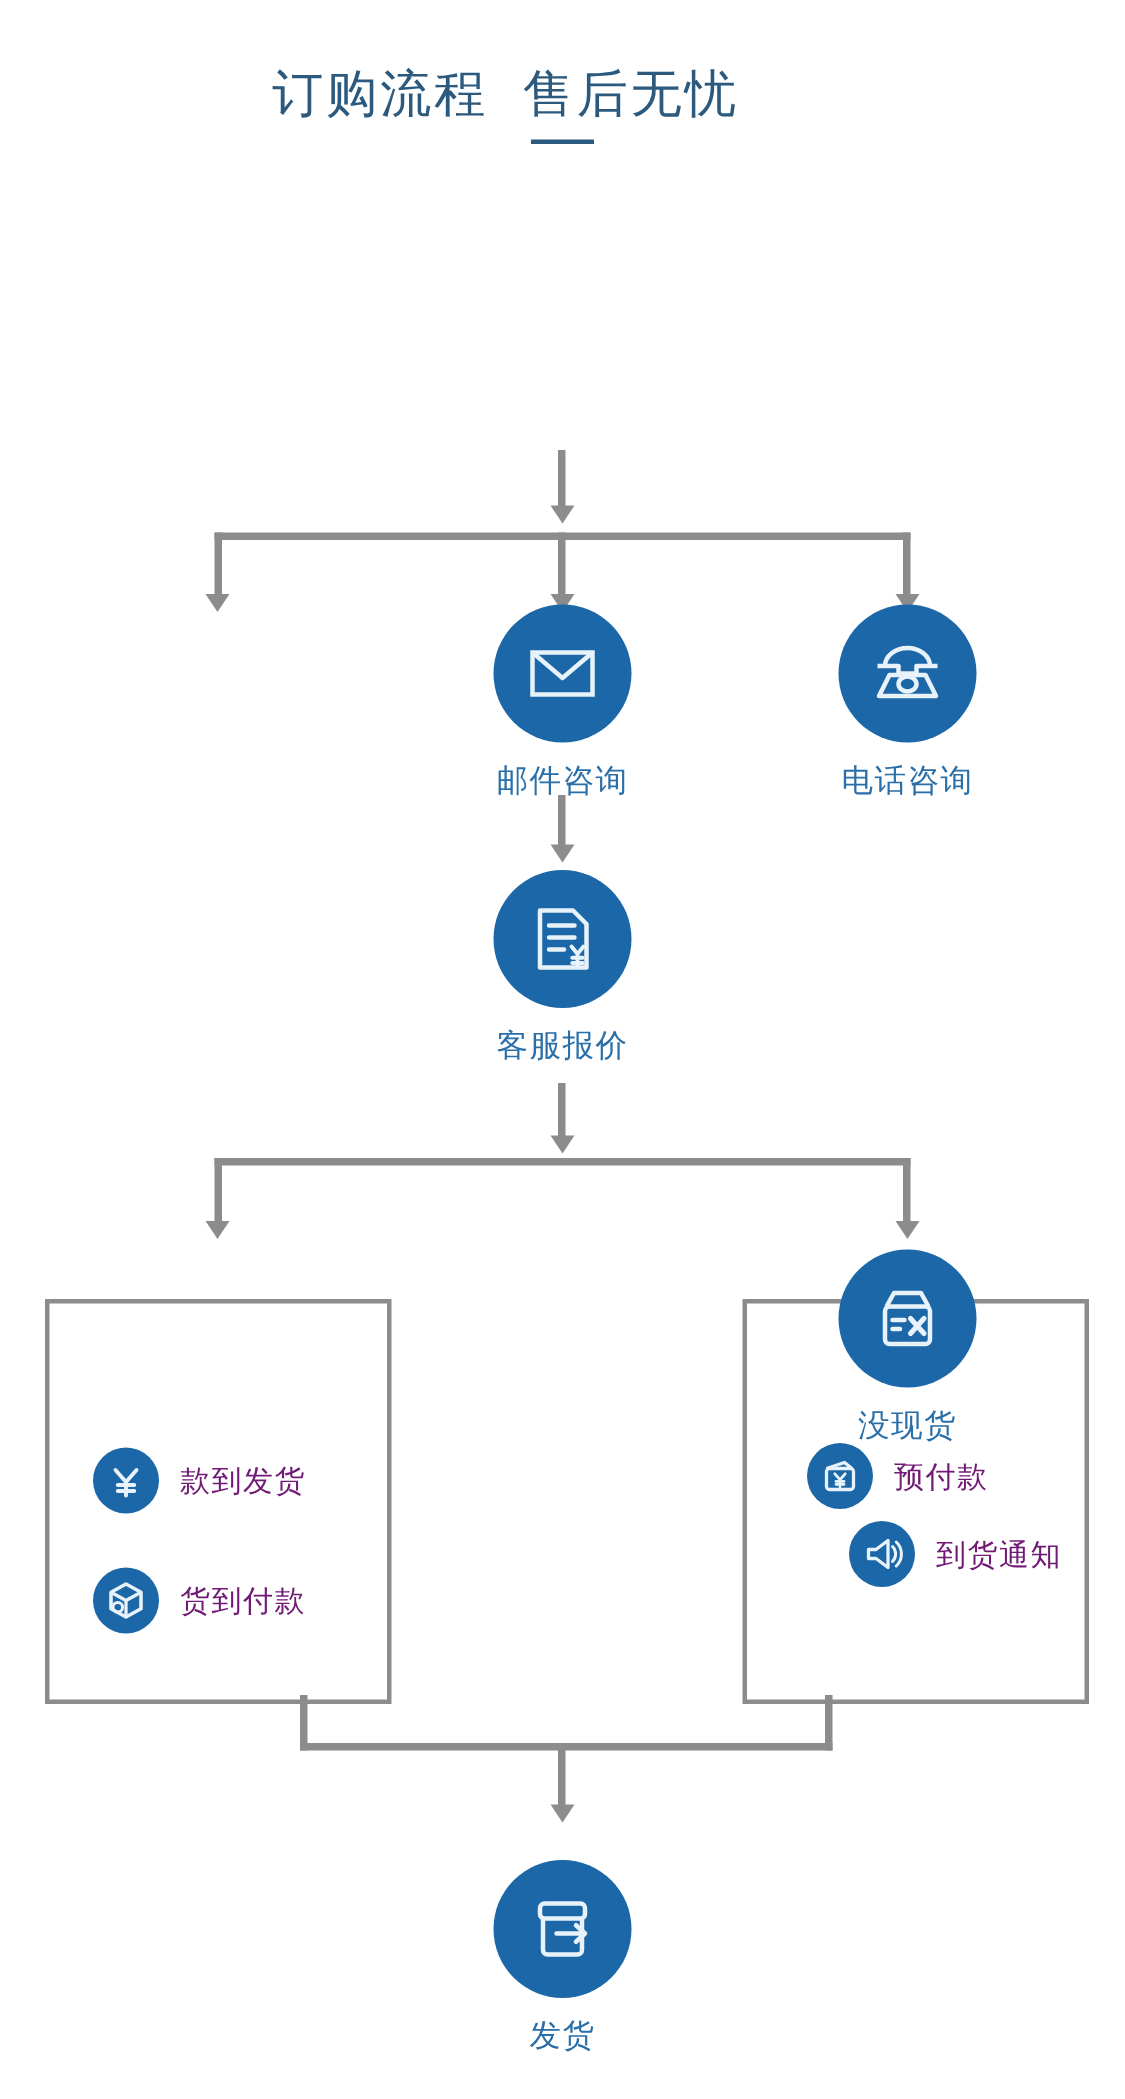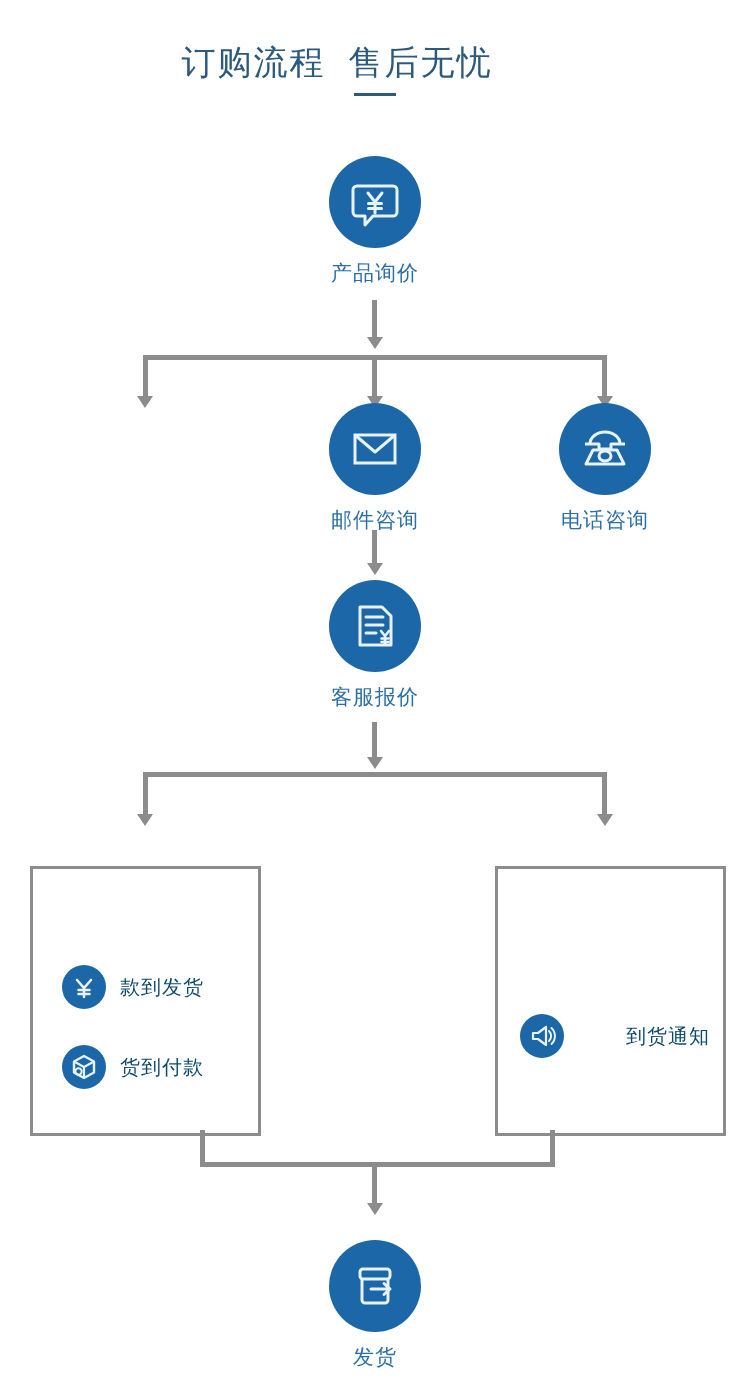--- a/index.html
+++ b/index.html
@@ -67,43 +67,34 @@
   }
   .subcircle{
     width:44px;height:44px;border-radius:50%;
     background:#1B67A8;
     display:flex;align-items:center;justify-content:center;
     flex:0 0 auto;
   }
   .sublabel{
     margin-left:14px;
     font-size:20px;
-    color:#0c4a6e;
+    color:#701a75;
     white-space:nowrap;
     letter-spacing:1px;
   }
   svg{display:block;}
 </style>
 </head>
 <body>
 
 <div id="canvas">
 
   <div class="title">订购流程  售后无忧</div>
   <div class="title-rule"></div>
 
-  <div class="node" style="left:329px;top:156px;width:92px;">
-    <div class="circle c92">
-      <svg width="56" height="56" viewBox="0 0 56 56">
-        <path d="M10 12 h36 a4 4 0 0 1 4 4 v22 a4 4 0 0 1 -4 4 h-20 l-8 9 v-9 h-8 a4 4 0 0 1 -4 -4 v-22 a4 4 0 0 1 4 -4 z" fill="none" stroke="#E8F2FA" stroke-width="3" stroke-linejoin="round"></path>
-        <path d="M21 19 l7 9 l7 -9 M28 28 v11 M21.5 29.5 h13 M21.5 34.5 h13" fill="none" stroke="#E8F2FA" stroke-width="3" stroke-linecap="round"></path>
-      </svg>
-    </div>
-    <div class="node-label">产品询价</div>
-  </div>
 
   <div class="bar vbar" style="left:372px;top:300px;height:40px;"></div>
   <div class="arrowhead" style="left:367px;top:337px;"></div>
 
   <div class="bar hbar" style="left:143px;top:355px;width:464px;"></div>
   <div class="bar vbar" style="left:143px;top:355px;height:44px;"></div>
   <div class="bar vbar" style="left:372px;top:355px;height:44px;"></div>
   <div class="bar vbar" style="left:602px;top:355px;height:44px;"></div>
   <div class="arrowhead" style="left:137px;top:396px;"></div>
   <div class="arrowhead" style="left:367px;top:396px;"></div>
@@ -173,23 +164,44 @@
         <path d="M16 5 l10 5.5 v11 l-10 5.5 l-10 -5.5 v-11 z" fill="none" stroke="#E8F2FA" stroke-width="2.4" stroke-linejoin="round"></path>
         <path d="M6 10.5 l10 5.5 l10 -5.5 M16 16 v11" fill="none" stroke="#E8F2FA" stroke-width="2.2"></path>
         <circle cx="10.5" cy="20.5" r="3.2" fill="none" stroke="#E8F2FA" stroke-width="2"></circle>
       </svg>
     </div>
     <div class="sublabel">货到付款</div>
   </div>
 
   <div class="optbox" style="left:495px;top:866px;width:225px;height:264px;"></div>
 
-
-
-  <div class="subitem" style="left:520px;top:1014px;gap:48px;">
+  <div class="node" style="left:559px;top:833px;width:92px;">
+    <div class="circle c92">
+      <svg width="56" height="56" viewBox="0 0 56 56">
+        <path d="M14 20 l5 -9 h18 l5 9" fill="none" stroke="#E8F2FA" stroke-width="3" stroke-linejoin="round"></path>
+        <rect x="13" y="20" width="30" height="25" rx="3" fill="none" stroke="#E8F2FA" stroke-width="3"></rect>
+        <path d="M18 29 h8 M18 35 h5" stroke="#E8F2FA" stroke-width="3" stroke-linecap="round"></path>
+        <path d="M30 28 l9 10 M39 28 l-9 10" stroke="#E8F2FA" stroke-width="3.4" stroke-linecap="round"></path>
+      </svg>
+    </div>
+    <div class="node-label">没现货</div>
+  </div>
+
+  <div class="subitem" style="left:538px;top:962px;">
+    <div class="subcircle">
+      <svg width="30" height="30" viewBox="0 0 30 30">
+        <path d="M6 10 l12 -4 l5 4" fill="none" stroke="#E8F2FA" stroke-width="2.2" stroke-linejoin="round"></path>
+        <rect x="6" y="10" width="18" height="14" rx="2" fill="none" stroke="#E8F2FA" stroke-width="2.2"></rect>
+        <path d="M11.5 13.5 l3.5 4 l3.5 -4 M15 17.5 v5 M12.3 18.6 h5.4 M12.3 20.6 h5.4" fill="none" stroke="#E8F2FA" stroke-width="1.8" stroke-linecap="round"></path>
+      </svg>
+    </div>
+    <div class="sublabel">预付款</div>
+  </div>
+
+  <div class="subitem" style="left:566px;top:1014px;">
     <div class="subcircle">
       <svg width="30" height="30" viewBox="0 0 30 30">
         <path d="M6 12 h5 l8 -6 v18 l-8 -6 h-5 z" fill="none" stroke="#E8F2FA" stroke-width="2.2" stroke-linejoin="round"></path>
         <path d="M22 10 a7 7 0 0 1 0 10 M24.5 7 a11 11 0 0 1 0 16" fill="none" stroke="#E8F2FA" stroke-width="2" stroke-linecap="round"></path>
       </svg>
     </div>
     <div class="sublabel">到货通知</div>
   </div>
 
 

